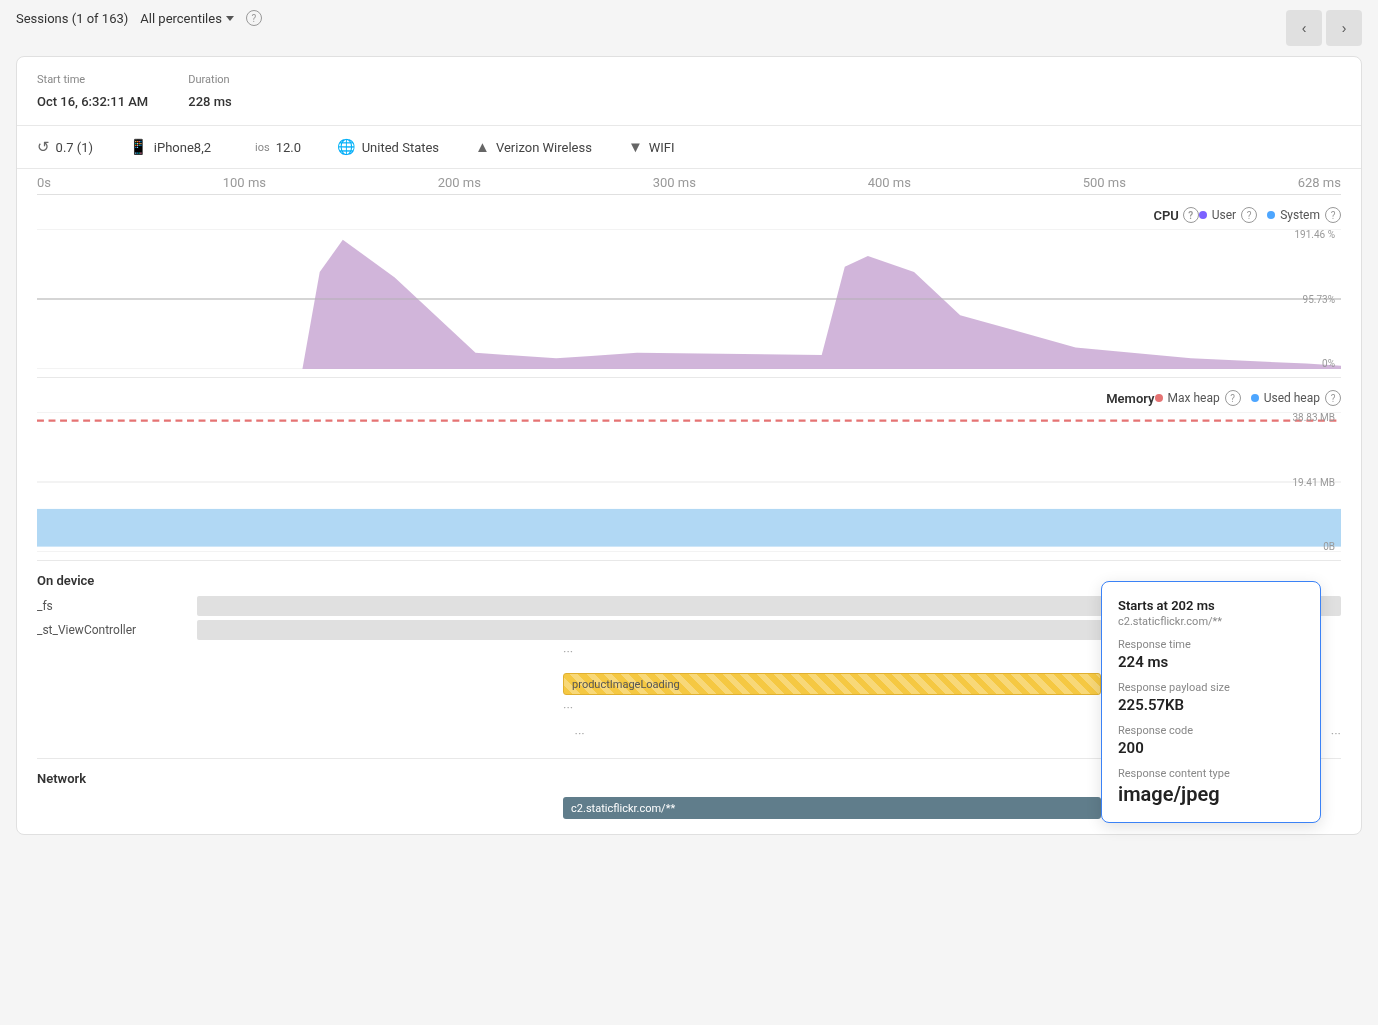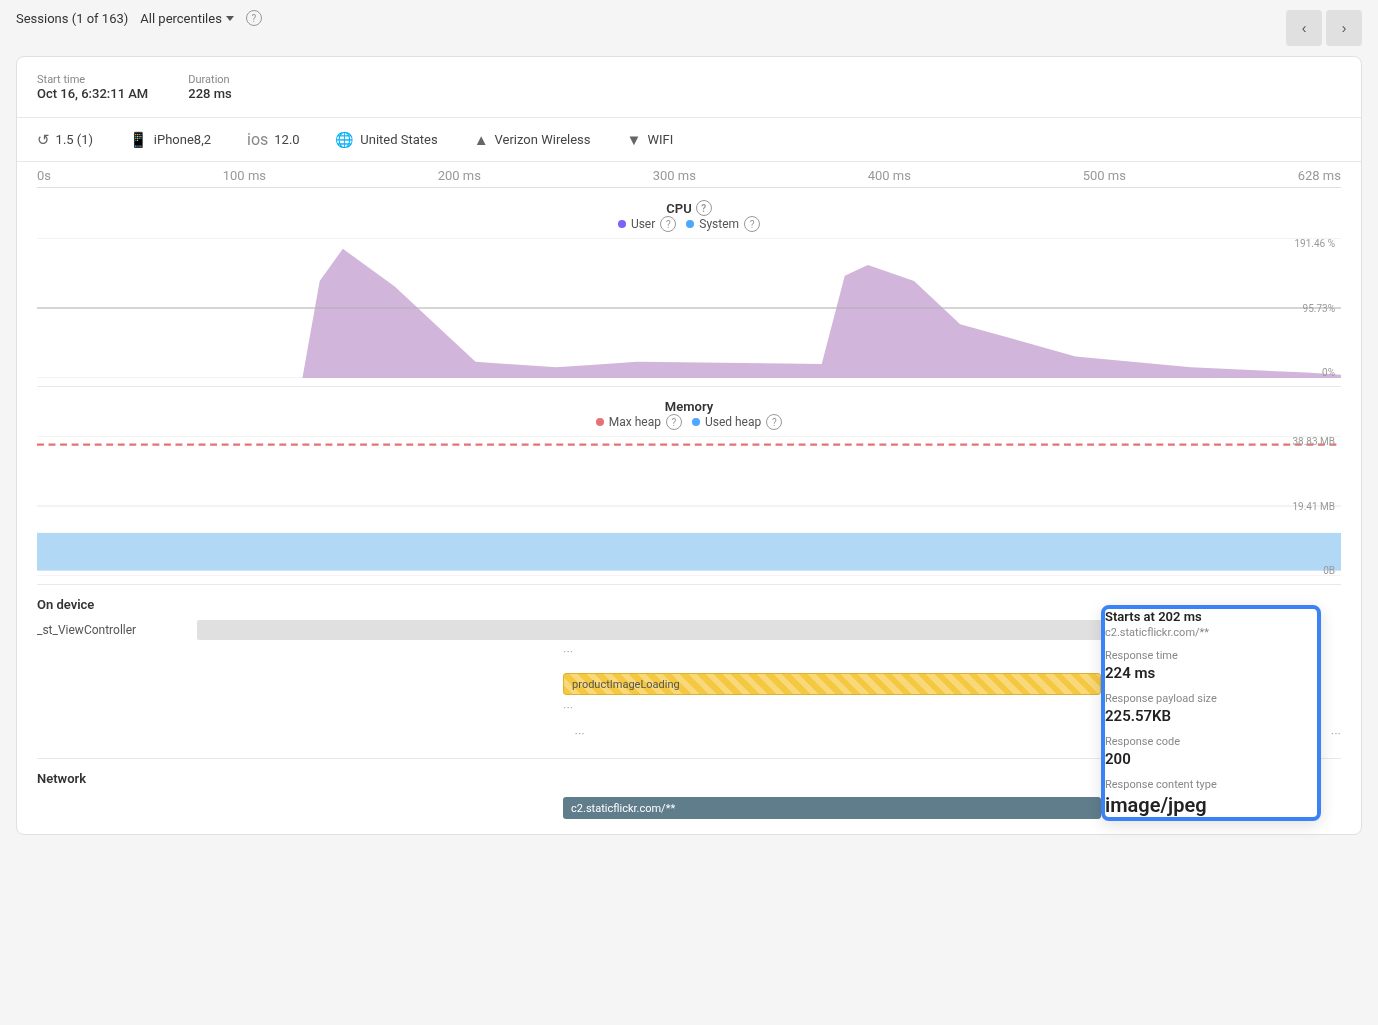--- a/index.html
+++ b/index.html
@@ -71,21 +71,21 @@
     .session-info {
       padding: 16px 20px;
       display: flex;
       gap: 40px;
       border-bottom: 1px solid #e8e8e8;
     }
     .info-group label {
       font-size: 11px;
       color: #888;
       display: block;
-      margin-bottom: 0;
+      margin-bottom: 8px;
     }
     .info-group .value {
       font-size: 13px;
       color: #333;
       font-weight: 500;
     }
     .device-info {
       padding: 12px 20px;
       display: flex;
       align-items: center;
@@ -117,21 +117,20 @@
     }
     .section {
       padding: 12px 20px 0;
       position: relative;
     }
     .section-header {
       display: flex;
       align-items: center;
       justify-content: flex-end;
       margin-bottom: 6px;
-      flex-direction: column;
     }
     .section-title {
       font-size: 13px;
       font-weight: 600;
       color: #333;
       display: flex;
       align-items: center;
       gap: 4px;
     }
     .legend {
@@ -184,22 +183,23 @@
       margin: 8px 0 0;
     }
     .on-device-section {
       padding: 12px 20px 0;
     }
     .tooltip-card {
       position: absolute;
       right: 80px;
       top: 30px;
       background: #fff;
-      border: 4px solid #3b82f6;
+      border: 1px solid #3b82f6;
       border-radius: 8px;
+      padding: 16px;
       min-width: 200px;
       box-shadow: 0 4px 16px rgba(0,0,0,0.12);
       z-index: 10;
       margin-left: 26px;
     }
     .tooltip-row {
       margin-bottom: 10px;
     }
     .tooltip-row:last-child { margin-bottom: 0; }
     .tooltip-label {
@@ -266,28 +266,28 @@
     </div>
     <div class="info-group">
       <label>Duration</label>
       <div class="value">228 ms</div>
     </div>
   </div>
 
   <div class="device-info">
     <div class="device-item">
       <span class="device-icon">↺</span>
-      <span>1.5 (1)</span>
+      <span>0.7 (1)</span>
     </div>
     <div class="device-item">
       <span class="device-icon">📱</span>
       <span>iPhone8,2</span>
     </div>
     <div class="device-item">
-      <span class="device-icon" style="font-size:16px;color:#888;">ios</span>
+      <span class="device-icon" style="font-size:11px;color:#888;margin-left:8px;">ios</span>
       <span>12.0</span>
     </div>
     <div class="device-item">
       <span class="device-icon">🌐</span>
       <span>United States</span>
     </div>
     <div class="device-item">
       <span class="device-icon">▲</span>
       <span>Verizon Wireless</span>
     </div>
@@ -385,20 +385,26 @@
       </div>
     </div>
     <div class="section-divider"></div>
   </div>
 
   <div class="on-device-section" style="position:relative;">
     <div class="section-title" style="margin-bottom:8px;">
       <span>On device</span>
     </div>
 
+    <div style="display:flex;align-items:center;margin-bottom:4px;position:relative;">
+      <div style="width:160px;font-size:12px;color:#555;flex-shrink:0;">_fs</div>
+      <div style="flex:1;height:20px;position:relative;">
+        <div style="position:absolute;left:0;width:100%;height:100%;background:#e0e0e0;border-radius:2px;"></div>
+      </div>
+    </div>
 
     <div style="display:flex;align-items:center;margin-bottom:4px;">
       <div style="width:160px;font-size:12px;color:#555;flex-shrink:0;">_st_ViewController</div>
       <div style="flex:1;height:20px;position:relative;">
         <div style="position:absolute;left:0;width:85%;height:100%;background:#e0e0e0;border-radius:2px;"></div>
       </div>
     </div>
 
     <div style="display:flex;align-items:center;margin-bottom:2px;">
       <div style="width:160px;"></div>

